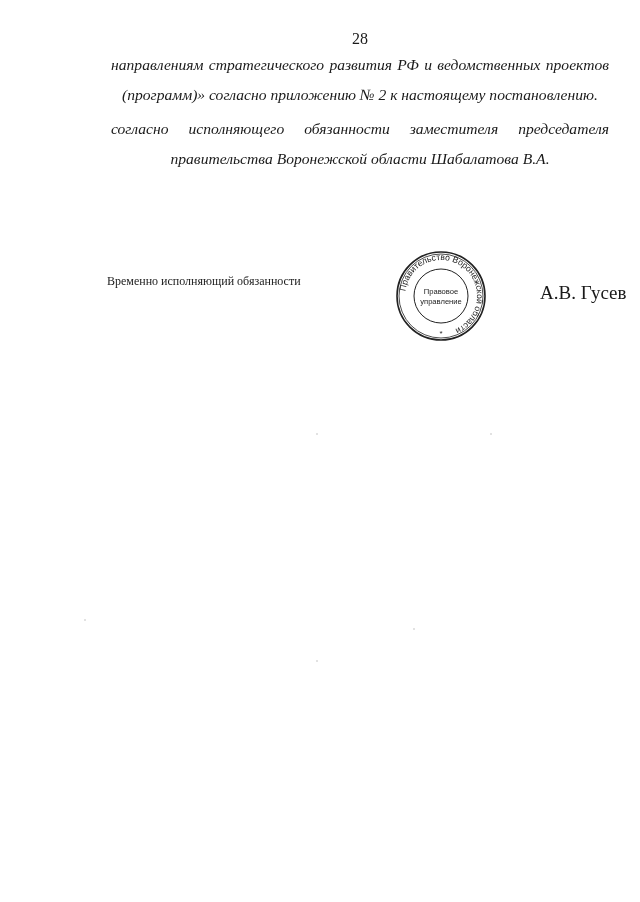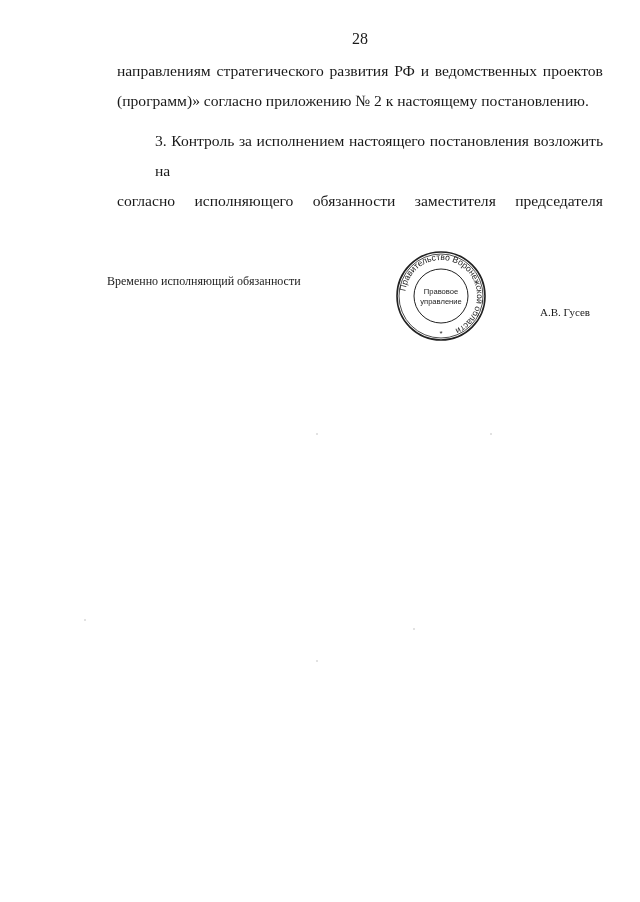--- a/index.html
+++ b/index.html
@@ -25,47 +25,48 @@
     }
     .body-text {
       position: absolute;
       left: 107px;
       top: 46px;
       width: 506px;
       font-size: 15.6px;
       line-height: 30px;
     }
     .para {
-      margin: 10px;
+      margin: 4px;
       text-align: justify;
+      font-style: italic;
     }
     .line-justify {
       display: block;
       text-align: justify;
       text-align-last: justify;
     }
     .line-plain {
       display: block;
-      text-align: left;
+      text-align: center;
     }
     .signature-block {
       position: absolute;
       left: 107px;
       top: 272px;
       font-size: 12px;
       line-height: 18px;
     }
     .signature-block .line2 {
       padding-left: 3px;
     }
     .signer-name {
       position: absolute;
       left: 540px;
-      top: 306px;
-      font-size: 11px;
+      top: 282px;
+      font-size: 19px;
     }
     .stamp {
       position: absolute;
       left: 395px;
       top: 250px;
       width: 92px;
       height: 92px;
     }
     .stamp svg text {
       font-family: "Liberation Sans", "DejaVu Sans", sans-serif;
@@ -82,22 +83,22 @@
 <body>
 
 <div class="page-number">28</div>
 
 <div class="body-text">
   <p class="para">
     <span class="line-justify">направлениям стратегического развития РФ и ведомственных проектов</span>
     <span class="line-plain">(программ)» согласно приложению № 2 к настоящему постановлению.</span>
   </p>
   <p class="para">
-    <span class="line-justify" style="padding-left:38px">3. Контроль за исполнением настоящего постановления возложить на</span>
     <span class="line-justify">согласно исполняющего обязанности заместителя председателя</span>
+    <span class="line-plain">правительства Воронежской области Шабалатова В.А.</span>
   </p>
 </div>
 
 <div class="signature-block">
   <div>Временно исполняющий обязанности</div>
 </div>
 
 <div class="stamp">
   <svg width="92" height="92" viewBox="0 0 92 92">
     <defs>

